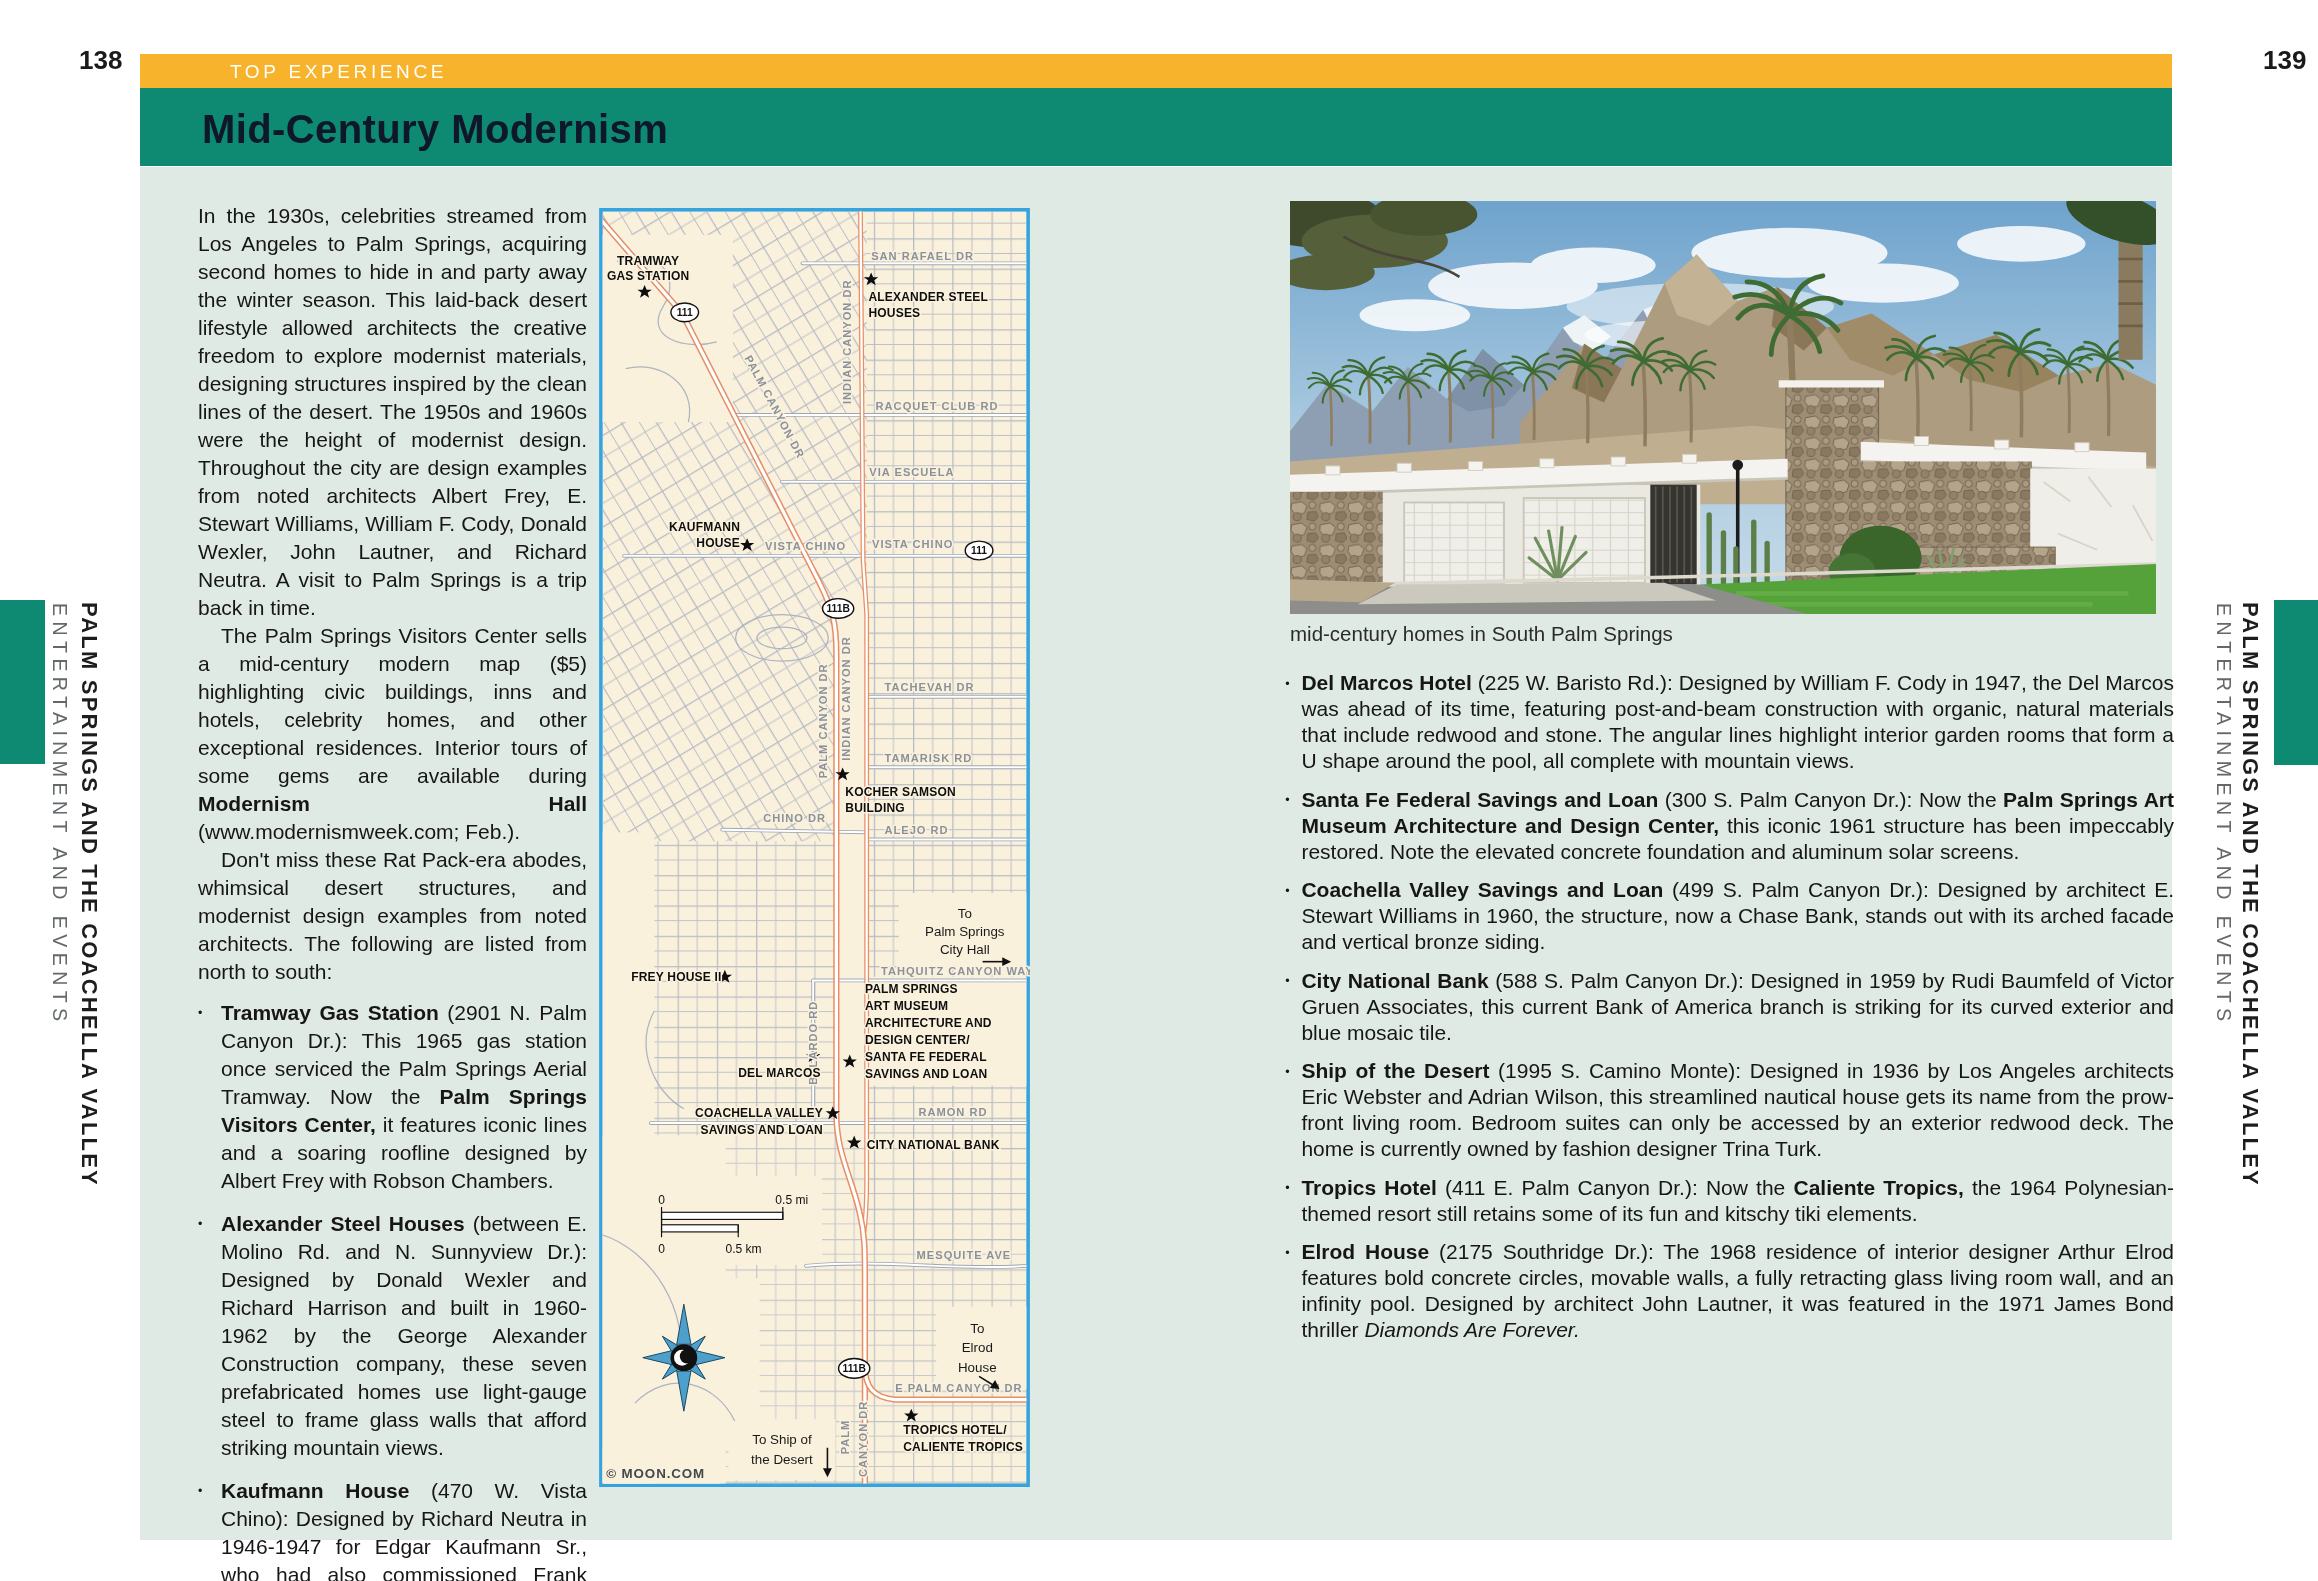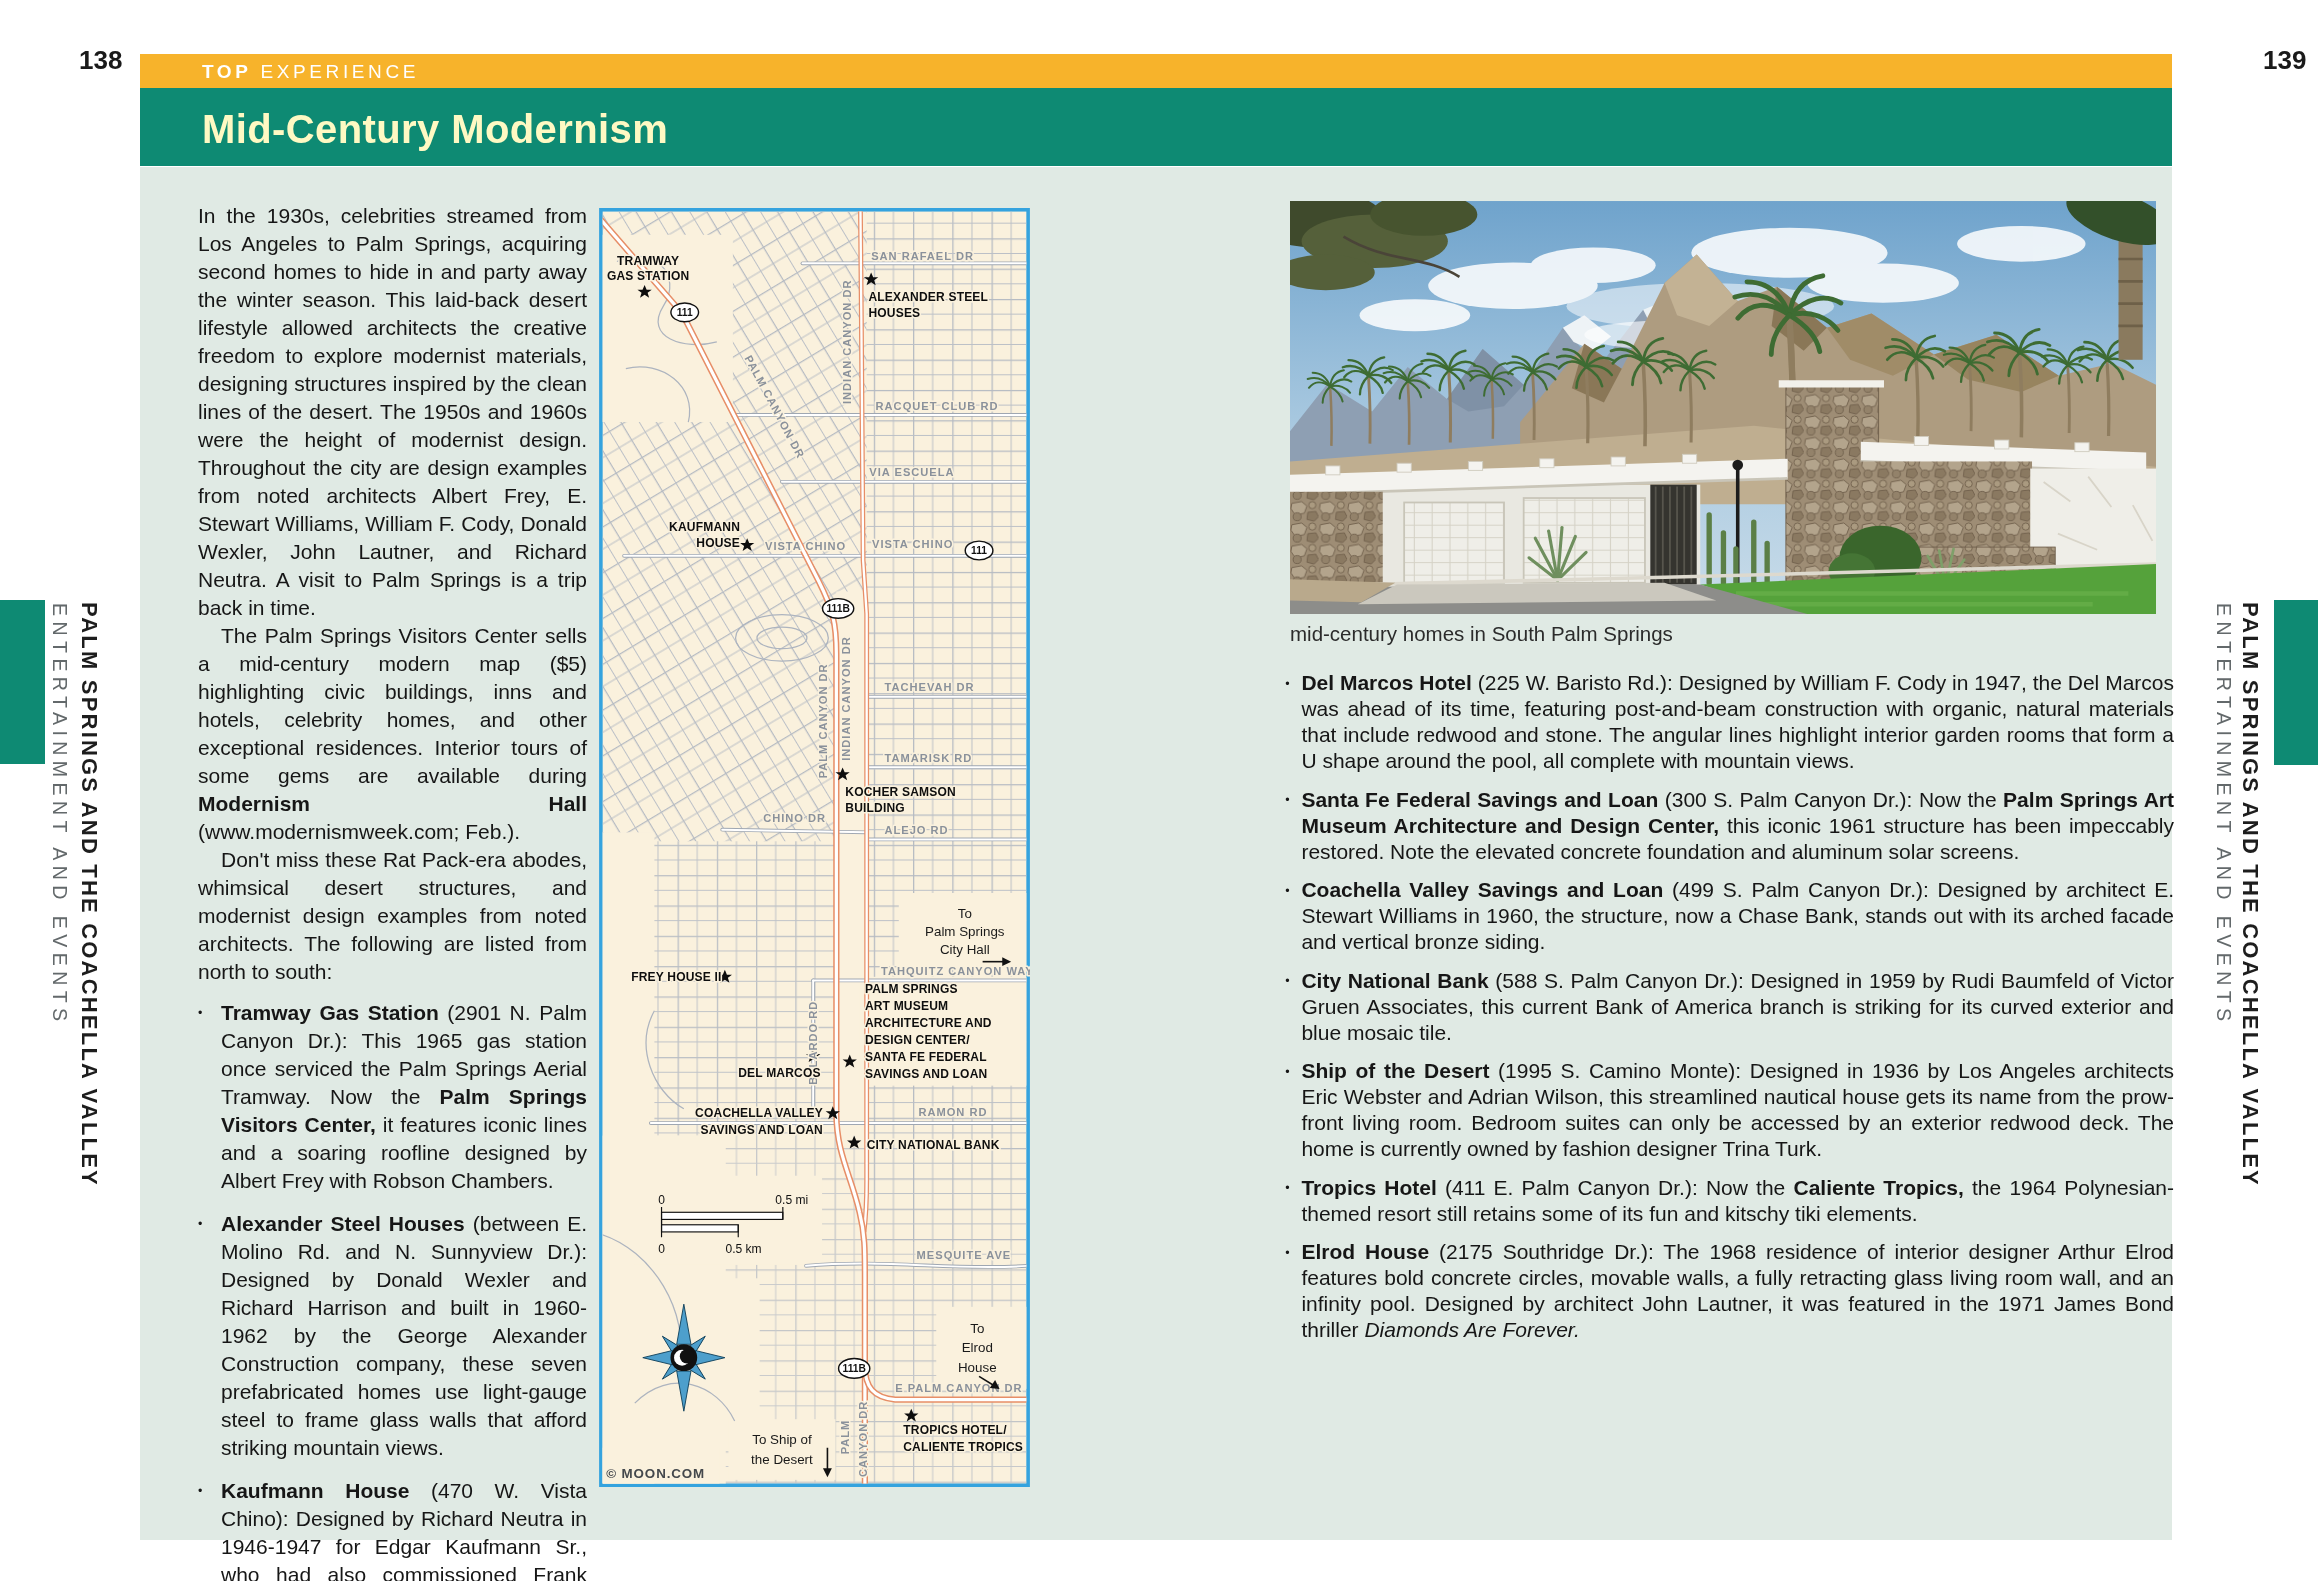--- a/index.html
+++ b/index.html
@@ -5,23 +5,23 @@
   html,body{margin:0;padding:0;background:#ffffff;}
   #spread{position:relative;width:2319px;height:1581px;background:#ffffff;
           font-family:"Liberation Sans",sans-serif;overflow:hidden;}
   
   .pagenum{position:absolute;top:45px;font-weight:bold;font-size:26px;color:#1a1a1a;margin-left:28px;}
   #pagenum-left{left:51px;}
   #pagenum-right{left:2235px;}
   #kicker-bar{position:absolute;left:140px;top:54px;width:2032px;height:35px;background:#F7B32B;}
   #kicker-bar .kick{position:absolute;left:62px;top:0;line-height:36px;color:#ffffff;
                     font-size:19px;letter-spacing:3.6px;}
-  #kicker-bar .kick b{font-weight:bold;margin-right:9px;}
+  #kicker-bar .kick b{font-weight:normal;margin-right:9px;margin-left:28px;}
   #title-bar{position:absolute;left:140px;top:88px;width:2032px;height:78px;background:#0E8A73;}
-  #title-bar h1{position:absolute;left:62px;top:0;margin:0;line-height:82px;color:#fef9c3;
+  #title-bar h1{position:absolute;left:62px;top:0;margin:0;line-height:82px;color:#0f172a;
                 font-size:40px;font-weight:bold;letter-spacing:0.4px;}
   #mint{position:absolute;left:140px;top:167px;width:2032px;height:1373px;background:#E0EAE4;}
   
   .edge-block{position:absolute;width:45px;background:#0E8A73;}
   #edge-left{left:0;top:600px;height:164px;}
   #edge-right{left:2274px;top:600px;height:165px;}
   .vtext{position:absolute;transform-origin:0 0;transform:rotate(90deg);white-space:nowrap;}
   .vbold{font-weight:bold;font-size:22px;letter-spacing:2.2px;color:#1d1d1d;}
   .vlight{font-size:19.6px;letter-spacing:5.4px;color:#63696B;}
   #vleft-bold{left:102px;top:602px;}

